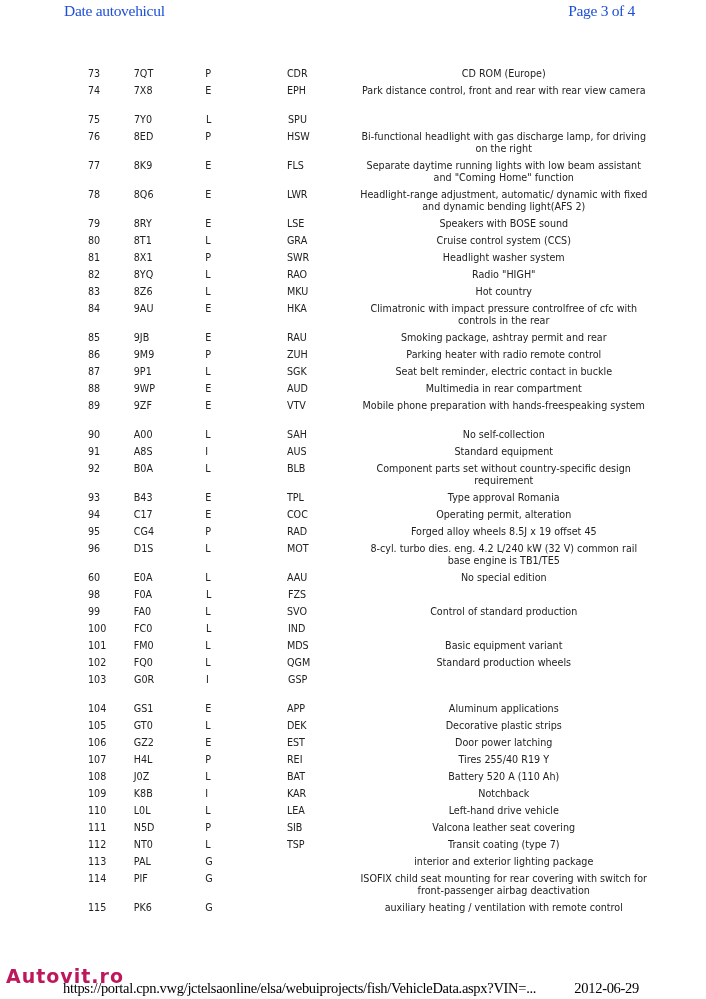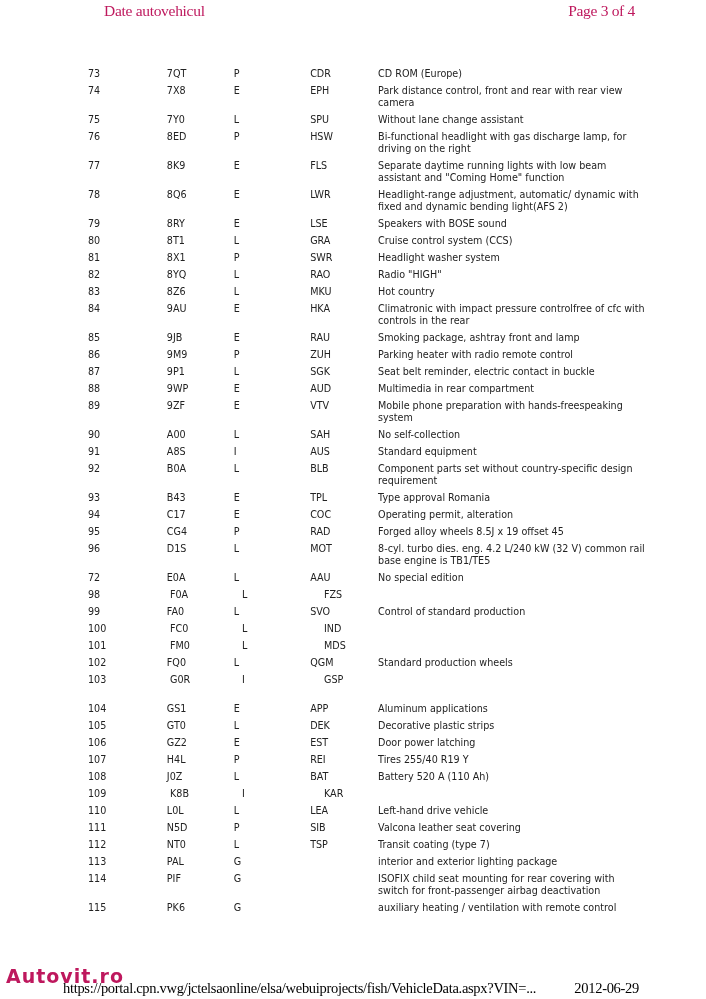--- a/index.html
+++ b/index.html
@@ -1,28 +1,28 @@
 <!DOCTYPE html>
 <html><head>
   <meta charset="utf-8">
   <style>
     html, body { margin: 0; padding: 0; background: #ffffff; }
     body { width: 706px; height: 999px; position: relative; overflow: hidden; }
-    .hdr { position: absolute; top: 2px; font-family: "Liberation Serif", serif; font-size: 15.5px; color: #be185d; letter-spacing: -0.3px; margin-left: 40px; }
+    .hdr { position: absolute; top: 2px; font-family: "Liberation Serif", serif; font-size: 15.5px; color: #1d4ed8; letter-spacing: -0.3px; }
     .hdr-left { left: 64px; }
     .hdr-right { right: 71px; }
     .table { position: absolute; top: 66px; left: 88px; width: 560px; font-family: "DejaVu Sans", sans-serif; font-size: 9.6px; color: #222; }
     .row { display: flex; align-items: flex-start; min-height: 17px; }
     .row.two { min-height: 29px; }
     .c { line-height: 12px; padding-top: 2px; }
     .c-num { width: 46px; }
-    .c-code { width: 72px; margin-left: 36px; }
+    .c-code { width: 72px; }
     .c-type { width: 82px; }
     .c-abbr { width: 73px; }
-    .c-desc { width: 290px; }
+    .c-desc { width: 290px; text-align: center; }
     .footer { position: absolute; bottom: 2px; font-family: "Liberation Serif", serif; font-size: 14.5px; color: #000; letter-spacing: -0.3px; text-align: center; }
     .footer-url { left: 63px; }
     .footer-date { right: 67px; }
     .watermark { position: absolute; left: 6px; top: 965px; font-family: "DejaVu Sans", sans-serif; font-size: 19px; color: #be185d; letter-spacing: 1px; font-weight: bold; }
   </style>
 </head>
 <body>
 
 <div class="hdr hdr-left">Date autovehicul</div>
 <div class="hdr hdr-right">Page 3 of 4</div>
@@ -40,21 +40,20 @@
       <div class="c c-code">7X8</div>
       <div class="c c-type">E</div>
       <div class="c c-abbr">EPH</div>
       <div class="c c-desc">Park distance control, front and rear with rear view camera</div>
     </div>
     <div class="row">
       <div class="c c-num">75</div>
       <div class="c c-code">7Y0</div>
       <div class="c c-type">L</div>
       <div class="c c-abbr">SPU</div>
-      <div class="c c-desc">Without lane change assistant</div>
     </div>
     <div class="row two">
       <div class="c c-num">76</div>
       <div class="c c-code">8ED</div>
       <div class="c c-type">P</div>
       <div class="c c-abbr">HSW</div>
       <div class="c c-desc">Bi-functional headlight with gas discharge lamp, for driving on the right</div>
     </div>
     <div class="row two">
       <div class="c c-num">77</div>
@@ -110,21 +109,21 @@
       <div class="c c-code">9AU</div>
       <div class="c c-type">E</div>
       <div class="c c-abbr">HKA</div>
       <div class="c c-desc">Climatronic with impact pressure controlfree of cfc with controls in the rear</div>
     </div>
     <div class="row">
       <div class="c c-num">85</div>
       <div class="c c-code">9JB</div>
       <div class="c c-type">E</div>
       <div class="c c-abbr">RAU</div>
-      <div class="c c-desc">Smoking package, ashtray front and lamp</div>
+      <div class="c c-desc">Smoking package, ashtray permit and rear</div>
     </div>
     <div class="row">
       <div class="c c-num">86</div>
       <div class="c c-code">9M9</div>
       <div class="c c-type">P</div>
       <div class="c c-abbr">ZUH</div>
       <div class="c c-desc">Parking heater with radio remote control</div>
     </div>
     <div class="row">
       <div class="c c-num">87</div>
@@ -190,21 +189,21 @@
       <div class="c c-desc">Forged alloy wheels 8.5J x 19 offset 45</div>
     </div>
     <div class="row two">
       <div class="c c-num">96</div>
       <div class="c c-code">D1S</div>
       <div class="c c-type">L</div>
       <div class="c c-abbr">MOT</div>
       <div class="c c-desc">8-cyl. turbo dies. eng. 4.2 L/240 kW (32 V) common rail base engine is TB1/TE5</div>
     </div>
     <div class="row">
-      <div class="c c-num">72</div>
+      <div class="c c-num">60</div>
       <div class="c c-code">E0A</div>
       <div class="c c-type">L</div>
       <div class="c c-abbr">AAU</div>
       <div class="c c-desc">No special edition</div>
     </div>
     <div class="row">
       <div class="c c-num">98</div>
       <div class="c c-code">F0A</div>
       <div class="c c-type">L</div>
       <div class="c c-abbr">FZS</div>
@@ -220,20 +219,21 @@
       <div class="c c-num">100</div>
       <div class="c c-code">FC0</div>
       <div class="c c-type">L</div>
       <div class="c c-abbr">IND</div>
     </div>
     <div class="row">
       <div class="c c-num">101</div>
       <div class="c c-code">FM0</div>
       <div class="c c-type">L</div>
       <div class="c c-abbr">MDS</div>
+      <div class="c c-desc">Basic equipment variant</div>
     </div>
     <div class="row">
       <div class="c c-num">102</div>
       <div class="c c-code">FQ0</div>
       <div class="c c-type">L</div>
       <div class="c c-abbr">QGM</div>
       <div class="c c-desc">Standard production wheels</div>
     </div>
     <div class="row two">
       <div class="c c-num">103</div>
@@ -274,20 +274,21 @@
       <div class="c c-code">J0Z</div>
       <div class="c c-type">L</div>
       <div class="c c-abbr">BAT</div>
       <div class="c c-desc">Battery 520 A (110 Ah)</div>
     </div>
     <div class="row">
       <div class="c c-num">109</div>
       <div class="c c-code">K8B</div>
       <div class="c c-type">I</div>
       <div class="c c-abbr">KAR</div>
+      <div class="c c-desc">Notchback</div>
     </div>
     <div class="row">
       <div class="c c-num">110</div>
       <div class="c c-code">L0L</div>
       <div class="c c-type">L</div>
       <div class="c c-abbr">LEA</div>
       <div class="c c-desc">Left-hand drive vehicle</div>
     </div>
     <div class="row">
       <div class="c c-num">111</div>

